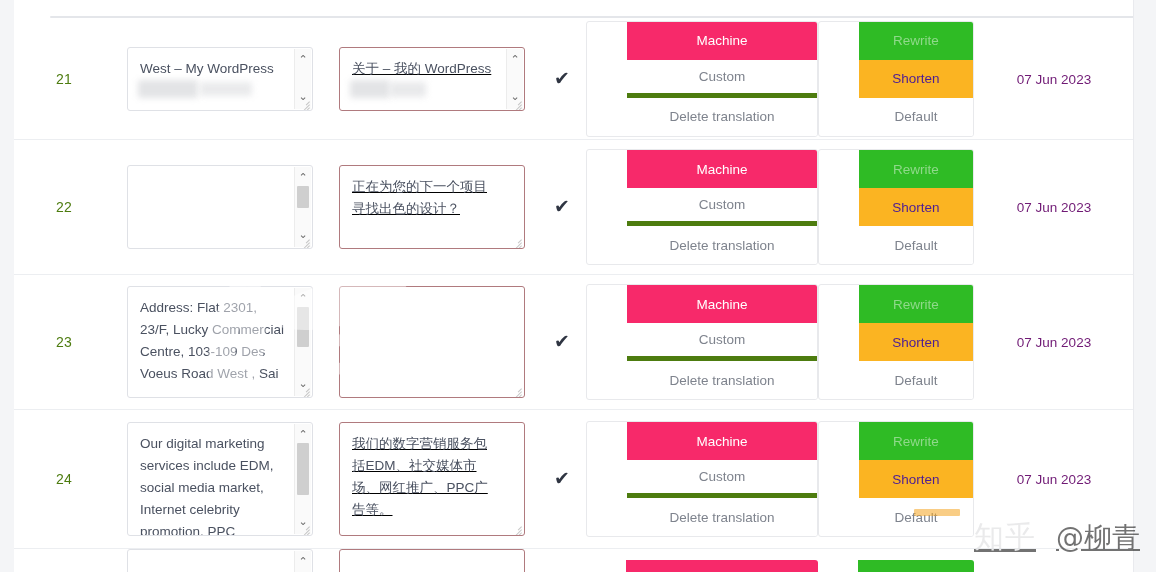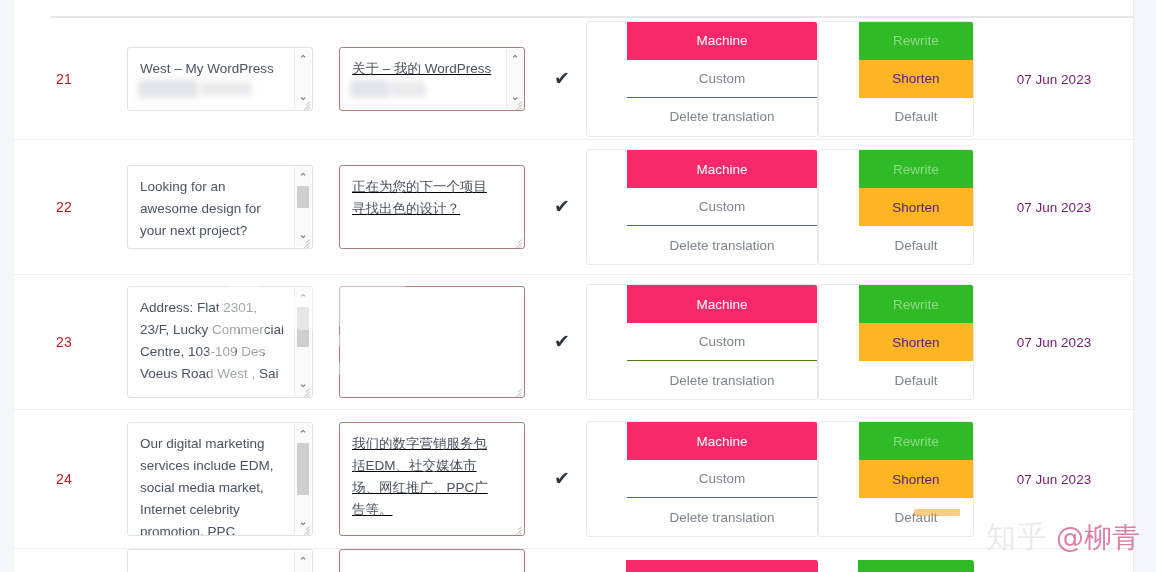--- a/index.html
+++ b/index.html
@@ -53,21 +53,21 @@
   .c-num      { width:100px; flex:0 0 100px; text-align:center; }
   .c-src      { width:212px; flex:0 0 212px; display:flex; justify-content:center; }
   .c-trn      { width:212px; flex:0 0 212px; display:flex; justify-content:center;text-decoration:underline; }
   .c-check    { width:48px;  flex:0 0 48px;  text-align:center; }
   .c-actions  { width:232px; flex:0 0 232px; display:flex; justify-content:center; }
   .c-rewrite  { width:156px; flex:0 0 156px; display:flex; justify-content:center; }
   .c-date     { width:160px; flex:0 0 160px; text-align:center; }
 
   .rownum {
     font-size:14px;
-    color:#b91c1c;
+    color:#4d7c0f;
     letter-spacing:.2px;
   }
 
   
   .ta-wrap { position:relative; }
   .ta {
     position:relative;
     width:186px;
     background:#fff;
     border:1px solid #dfe1e6;
@@ -136,21 +136,21 @@
     background:#fff;
     padding-left:40px;
   }
   .btnstack.narrow { width:158px; border:1px solid #e8e9ec; }
   .btn {
     display:flex; align-items:center; justify-content:center;
     height:38px;
     font-size:13.5px;
     color:#7a7f8a;
     background:#fff;
-    border-bottom:1px solid #4d7c0f;
+    border-bottom:5px solid #4d7c0f;
     cursor:pointer;
     white-space:nowrap;
   }
   .btn:last-child { border-bottom:none; }
   .btn.machine { background:#f7296a; color:#ffffff; border-bottom:none; }
   .btn.rewrite { background:#2fbb25; color:#8fd98a; border-bottom:none; }
   .btn.shorten { background:#fbb422; color:#4c1d95; border-bottom:none; }
   .btn.plain   { background:#fff; color:#7e838d; }
 
   
@@ -171,31 +171,32 @@
     left:150px; top:270px;
     width:400px; height:140px;
     pointer-events:none;
     opacity:.55;
   }
   #wm-big svg { width:100%; height:100%; }
 
   #wm-corner {
     position:absolute;
     right:16px; bottom:14px;
-    display:flex; align-items:center; gap:8px;
+    display:flex; align-items:center; gap:20px;
     pointer-events:none;
     opacity:.55;
+    text-decoration:underline;
   }
   #wm-corner .wm-logo {
     font-size:30px; color:#d9dadc;
     font-family:"DejaVu Sans",sans-serif;
     letter-spacing:1px;
   }
   #wm-corner .wm-user {
-    font-size:28px; color:#be185d;
+    font-size:28px; color:#000000;
     font-family:"DejaVu Sans",sans-serif;
   }
   #wm-corner .wm-bar {
     position:absolute; right:180px; top:-8px;
     width:46px; height:7px; background:#f5a623; border-radius:1px;
   }
 </style>
 </head>
 <body>
 
@@ -281,21 +282,20 @@
       </div>
 
       <div class="row r22">
         <div class="c-num">
           <span class="rownum">22</span>
         </div>
 
         <div class="c-src">
           <div class="ta-wrap">
             <div class="ta h-mid">
-              <span class="txt">Looking for an awesome design for your next project?</span>
               <div class="sbar">
                 <span class="arr up">⌃</span>
                 <div class="track">
                   <div class="thumb" style="top:0;height:22px;"></div>
                 </div>
                 <span class="arr dn">⌄</span>
               </div>
               <span class="grip">
                   <i></i>
                   <i></i>

